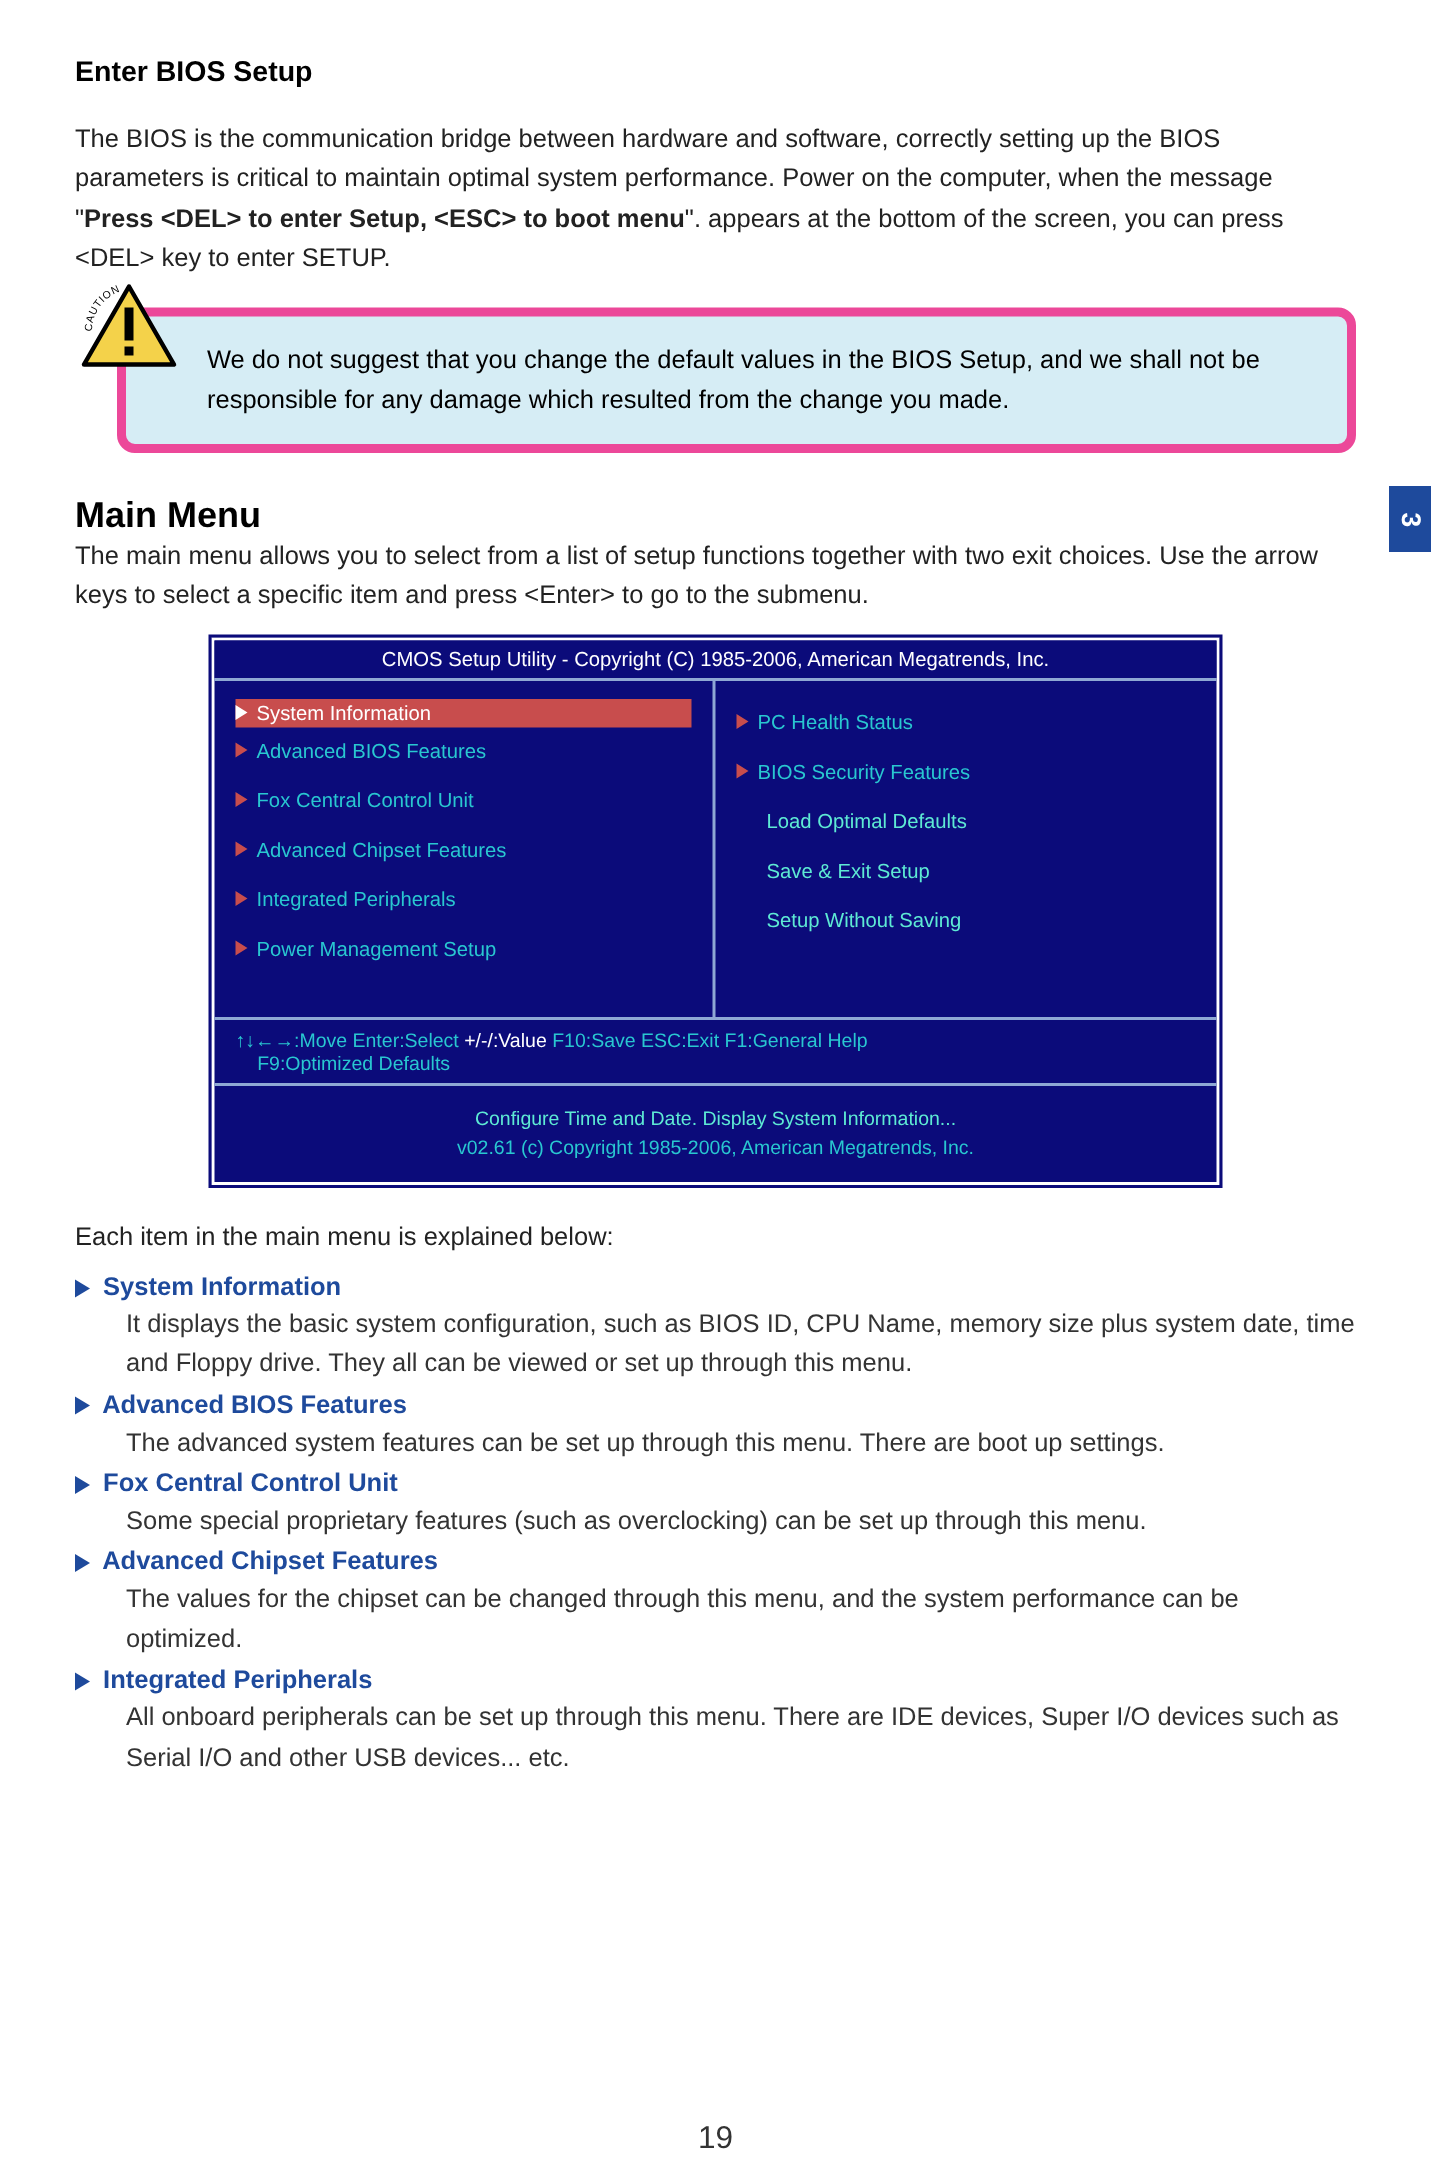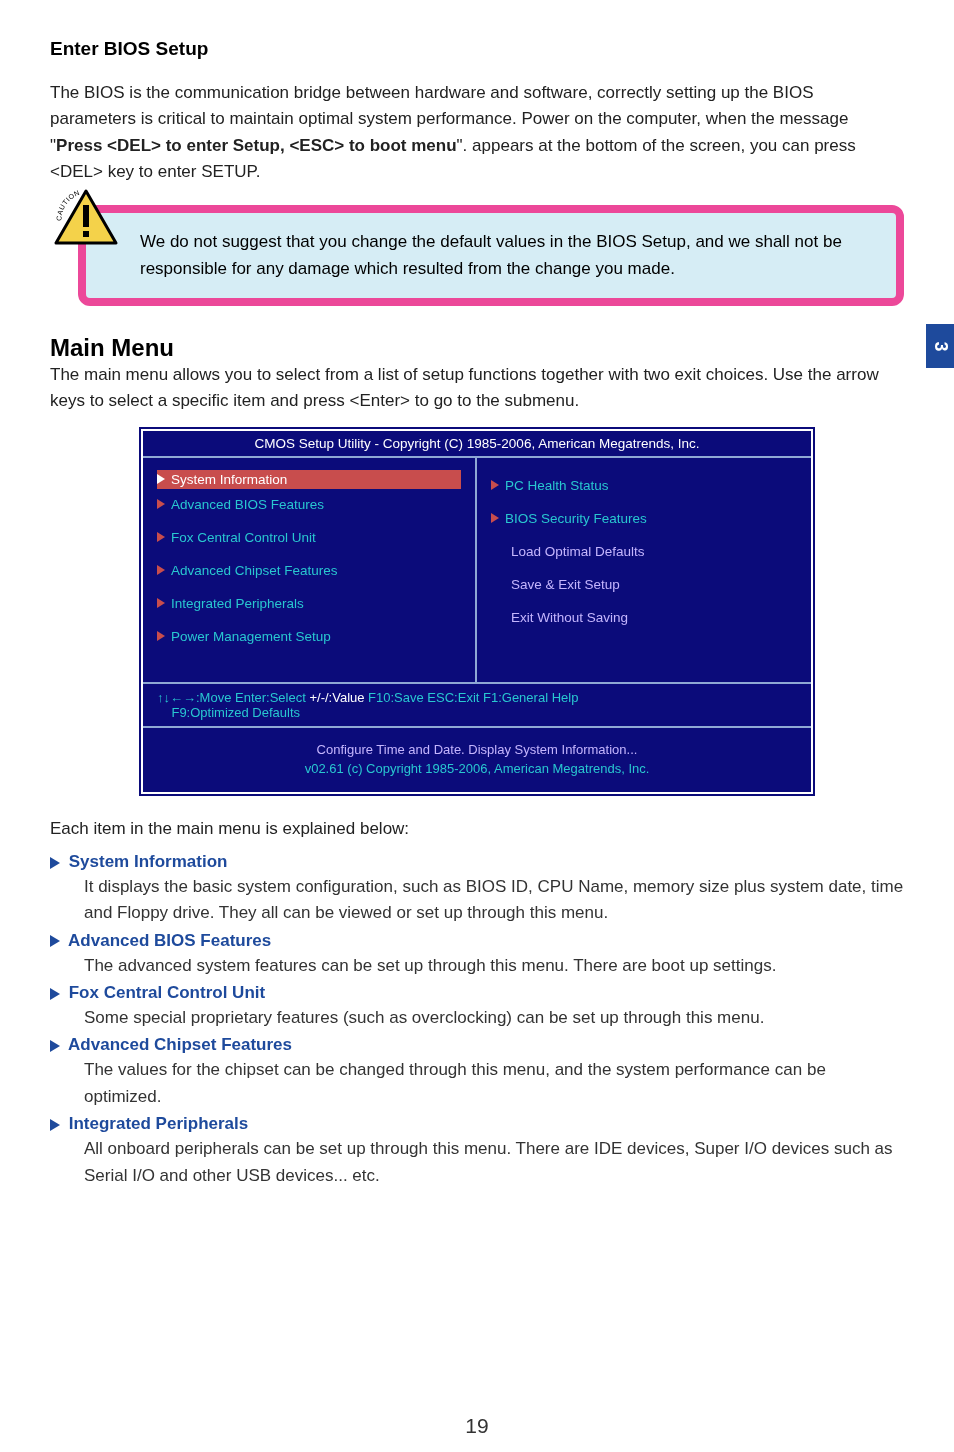--- a/index.html
+++ b/index.html
@@ -31,21 +31,21 @@
       position: relative;
       margin: 20px 0 28px 0;
     }
     .caution-triangle {
       position: absolute;
       left: 2px;
       top: -18px;
       z-index: 2;
     }
     .caution-box {
-      border: 8px solid #ec4899;
+      border: 6px solid #ec4899;
       border-radius: 12px;
       background: #d6edf5;
       padding: 16px 24px 16px 54px;
       margin-left: 28px;
     }
     .caution-box p {
       font-size: 17px;
       line-height: 1.55;
       color: #000;
     }
@@ -87,21 +87,21 @@
       margin: 8px 0 18px 0;
     }
     .tri {
       width: 0; height: 0;
       border-top: 5px solid transparent;
       border-bottom: 5px solid transparent;
       border-left: 8px solid #c84d4d;
       display: inline-block;
     }
     .cyan { color: #29c7d0; }
-    .yellow { color: #c4b5fd; }
+    .yellow { color: #5eead4; }
     .selected-row {
       background: #c84d4d;
       color: #fff;
       padding: 2px 4px;
       margin: 0;
     }
     .selected-row .tri { border-left-color: #fff; margin-left: -4px; }
     .bios-help-row {
       border-bottom: 2px solid #8fa8d4;
       padding: 6px 14px 6px 14px;
@@ -233,21 +233,21 @@
           <div class="bios-item yellow">
             <span style="width: 14px;"></span>
             <span>Load Optimal Defaults</span>
           </div>
           <div class="bios-item yellow">
             <span style="width: 14px;"></span>
             <span>Save &amp; Exit Setup</span>
           </div>
           <div class="bios-item yellow">
             <span style="width: 14px;"></span>
-            <span>Exit Without Saving</span>
+            <span>Setup Without Saving</span>
           </div>
         </div>
     </div>
     <div class="bios-help-row">
       <span>↑↓←→:Move   Enter:Select     </span><span class="help-white">+/-/:Value</span><span>     F10:Save       ESC:Exit     F1:General Help</span><br>
       &nbsp;&nbsp;&nbsp;&nbsp;<span>F9:Optimized Defaults</span>
     </div>
     <div class="bios-footer">
       <p class="yellow">Configure Time and Date.   Display System Information...</p>
       <p class="cyan">v02.61   (c) Copyright 1985-2006, American Megatrends, Inc.</p>

